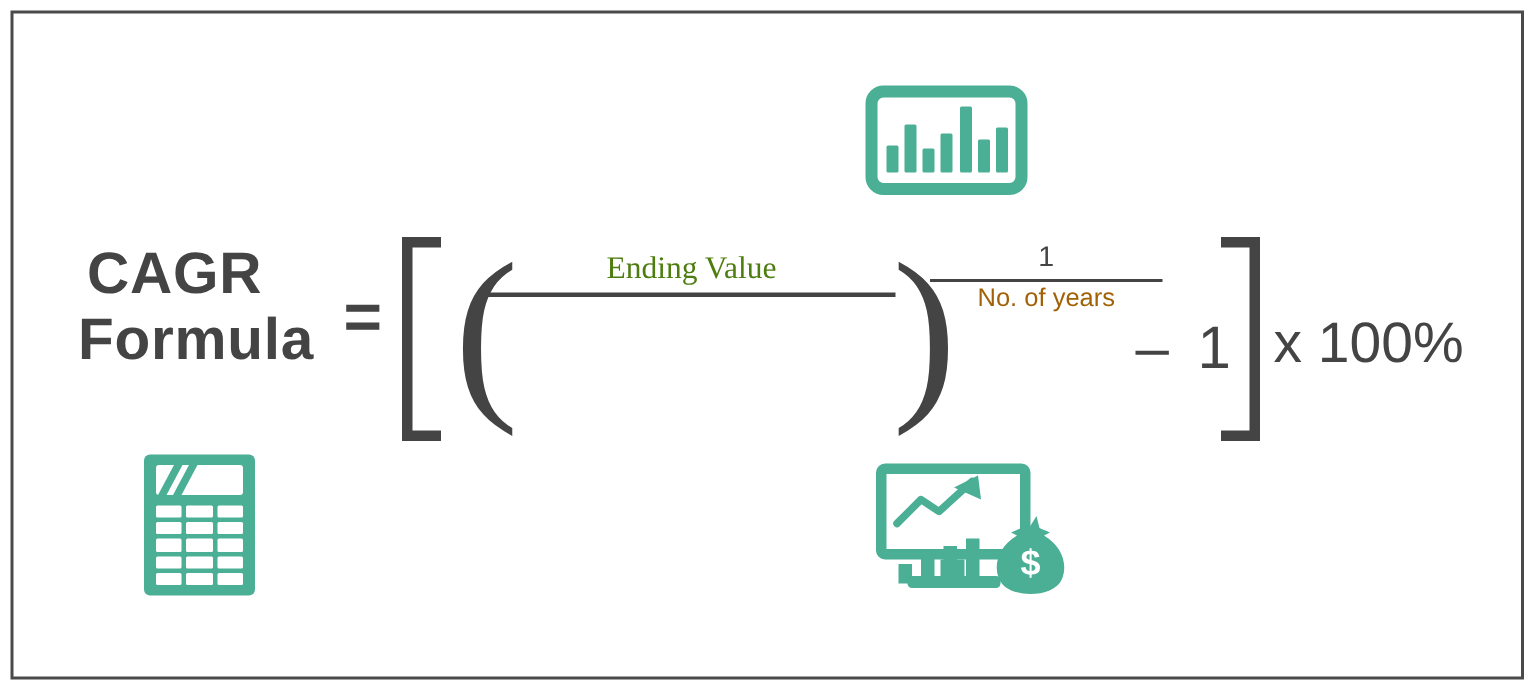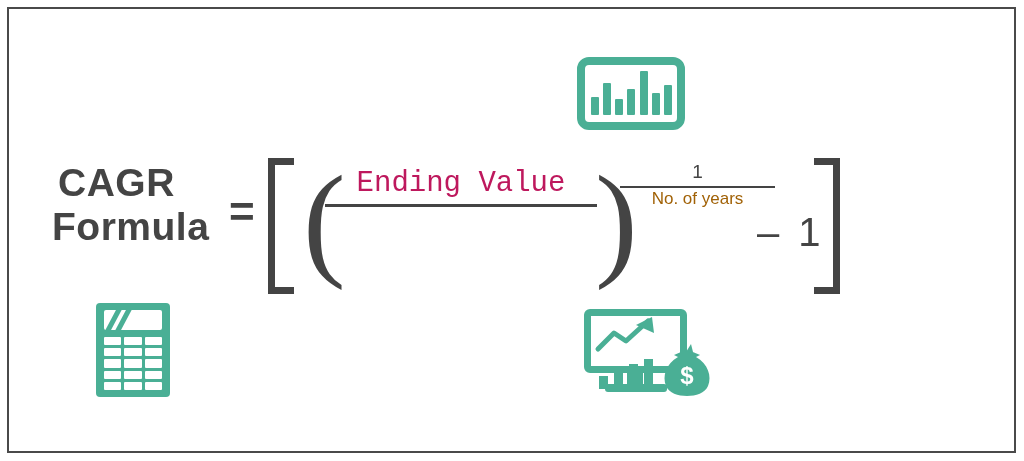--- a/index.html
+++ b/index.html
@@ -98,24 +98,24 @@
   
   #mainfrac {
     position: absolute;
     left: 325px;
     top: 17px;
     width: 272px;
     text-align: center;
   }
   #mainfrac .num,
   #mainfrac .den {
-    font-size: 29px;
-    color: #be185d;
+    font-size: 21px;
+    color: #4d7c0f;
     line-height: 1.14;
-    font-family: Liberation Mono, monospace;
+    font-family: Liberation Serif, serif;
   }
   #mainfrac .bar {
     height: 3px;
     background: #444444;
     margin: 4px 0 3px 0;
   }
 
   
   #expfrac {
     position: absolute;
@@ -346,20 +346,21 @@
       <div class="bar"></div>
     </div>
 
     <div id="expfrac">
       <div class="num">1</div>
       <div class="bar"></div>
       <div class="den">No. of years</div>
     </div>
 
     <div class="fx" id="minus1">– 1</div>
+    <div class="fx" id="mult100">x 100%</div>
   </div>
 
   <div id="icon-calc">
     <div class="screen">
       <s class="s1"></s>
       <s class="s2"></s>
     </div>
     <div class="keys">
       <b></b>
       <b></b>

